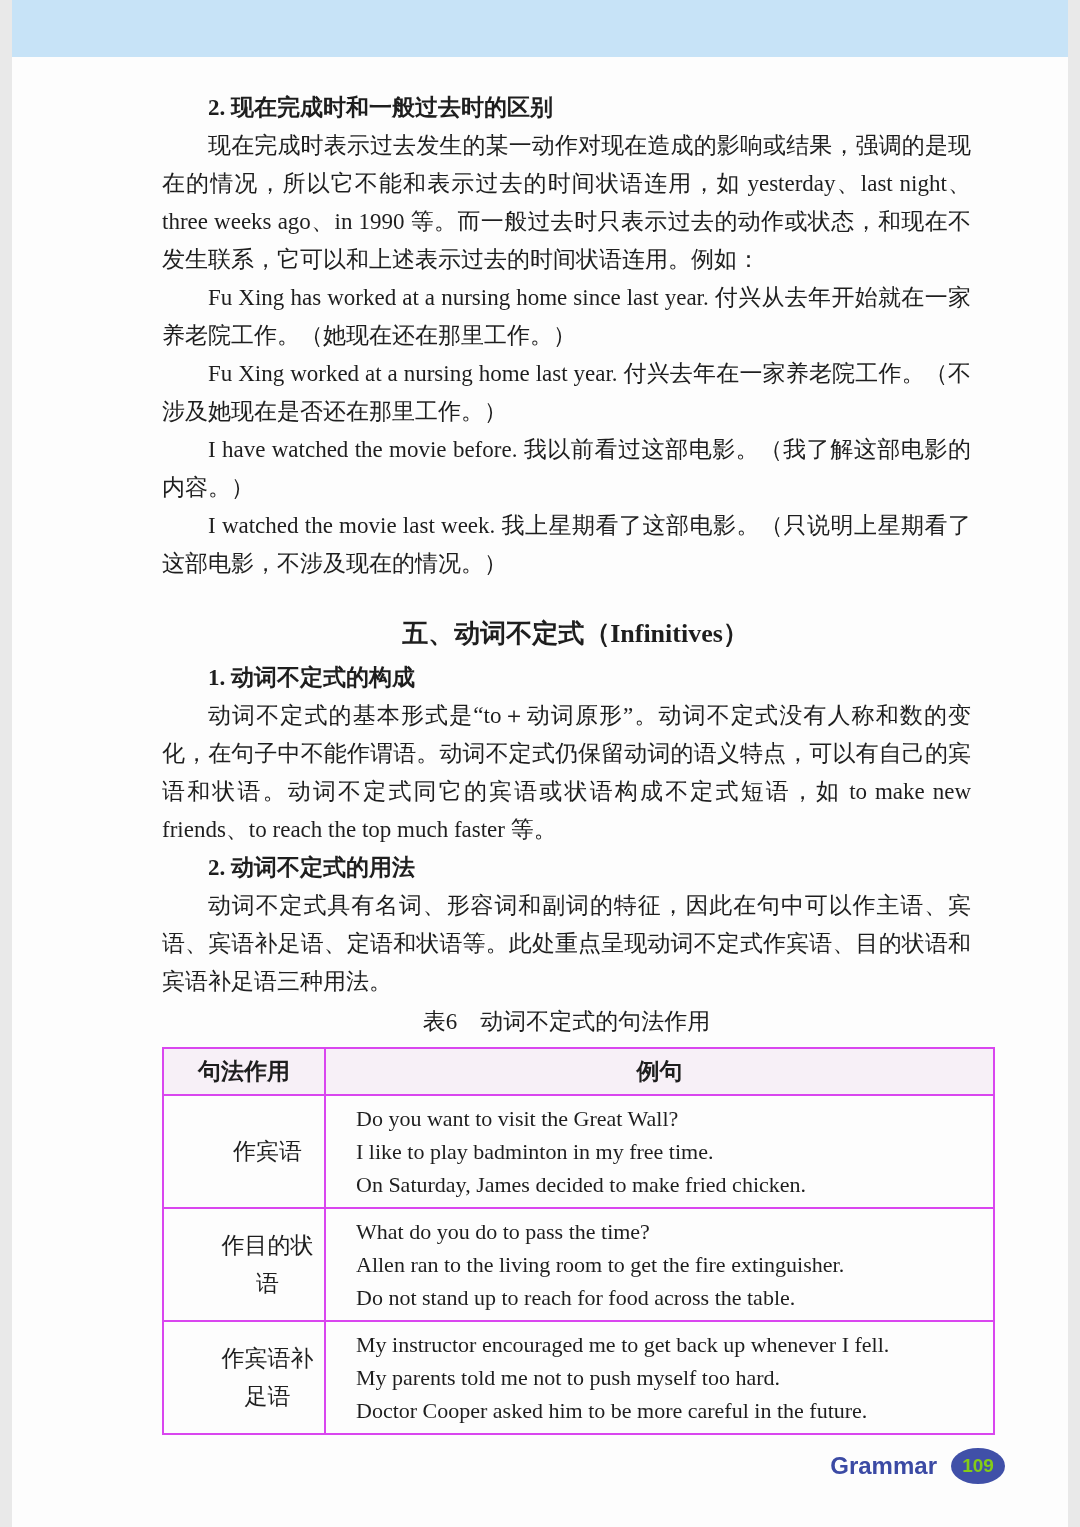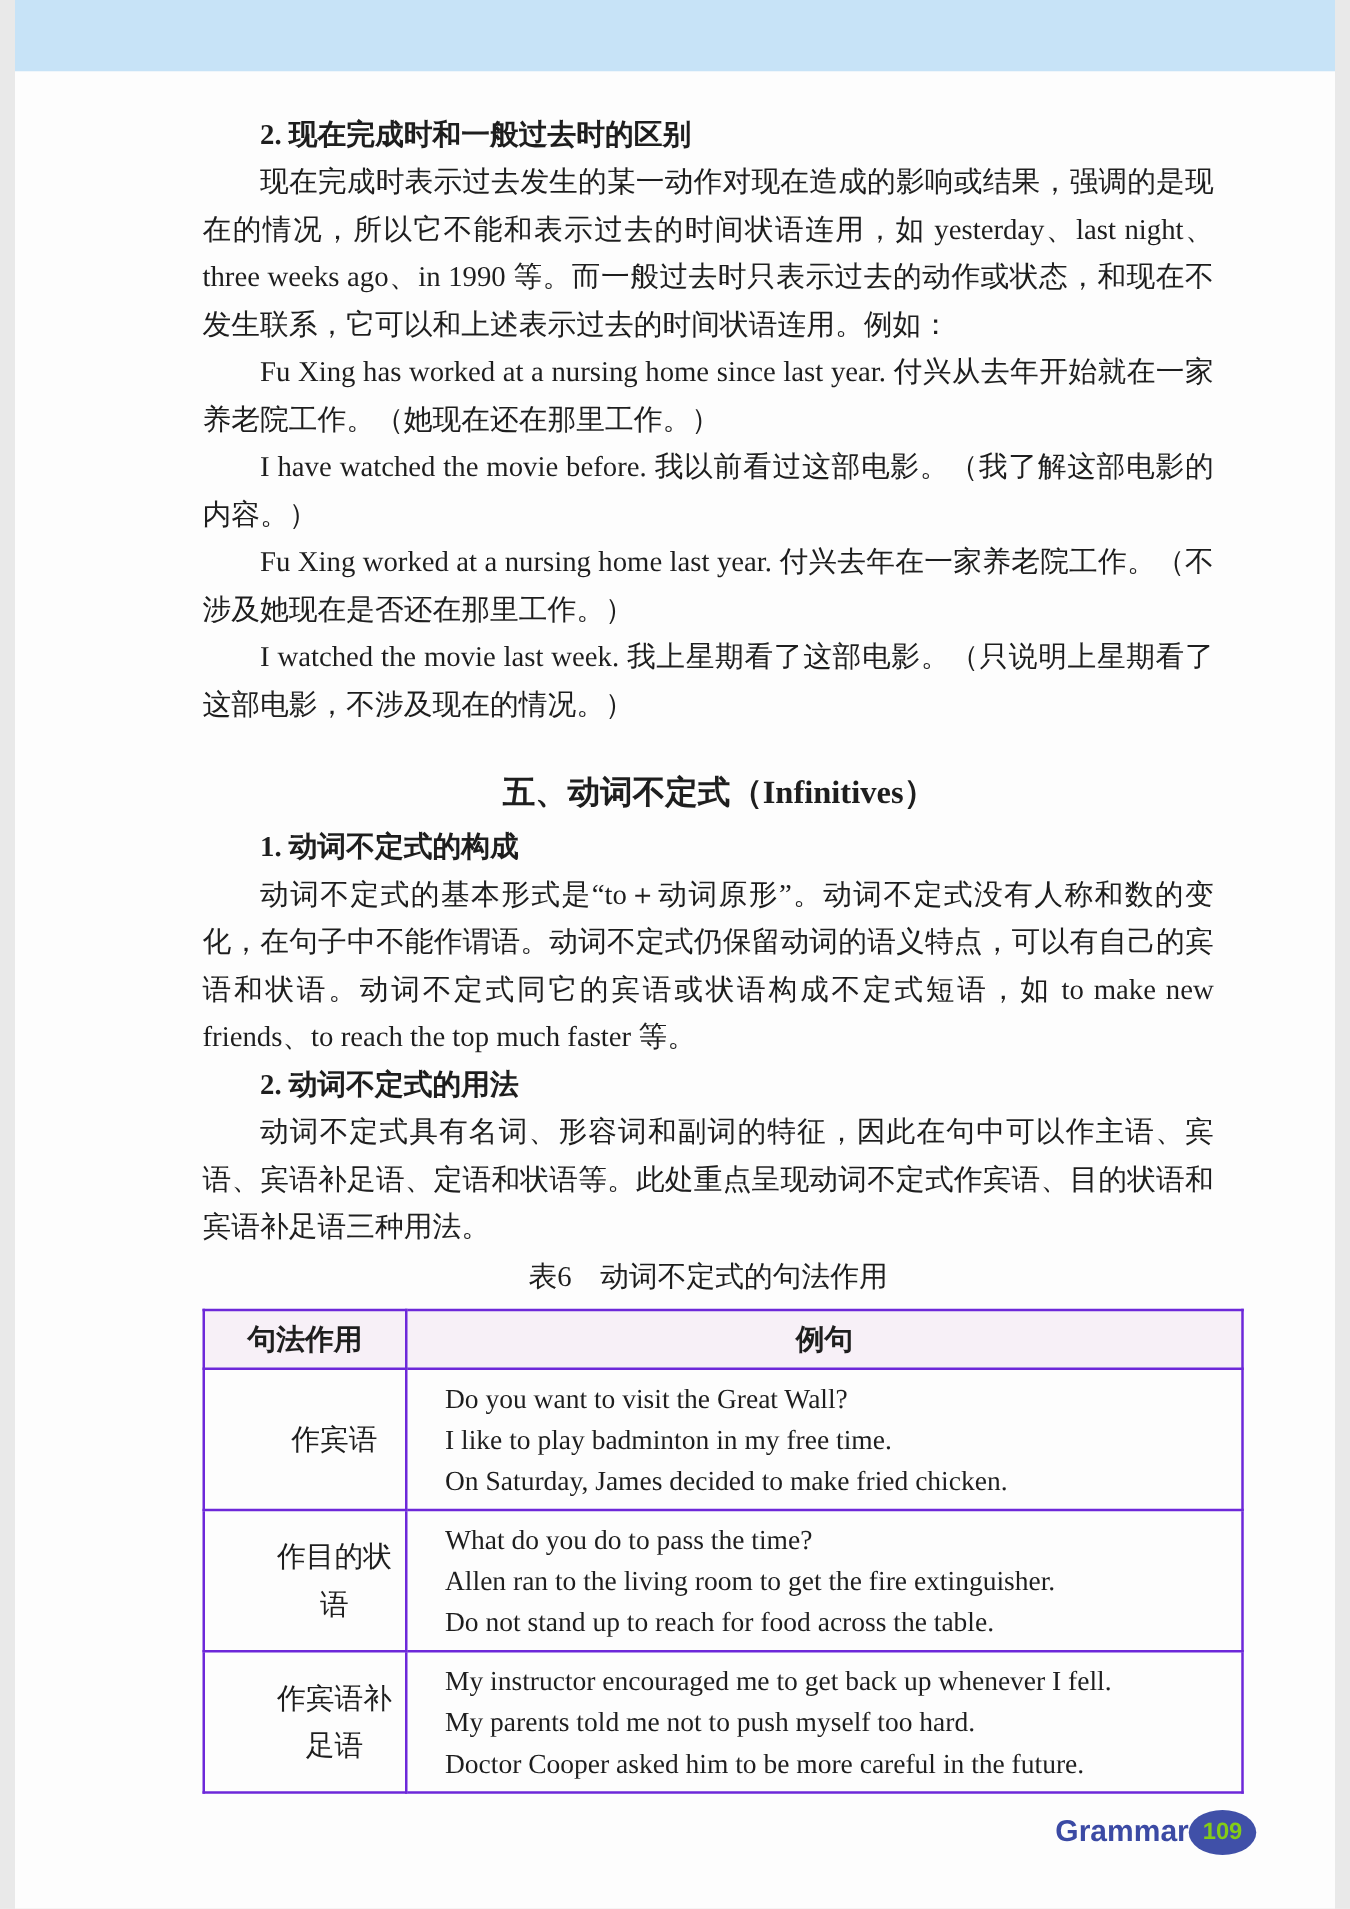--- a/index.html
+++ b/index.html
@@ -54,21 +54,21 @@
     line-height: 38px;
     text-indent: 0;
   }
   table.grammar {
     width: 833px;
     border-collapse: collapse;
     table-layout: fixed;
   }
   table.grammar th,
   table.grammar td {
-    border: 2px solid #6d28d9;
+    border: 2px solid #d946ef;
     margin-top: 35px;
   }
   table.grammar th {
     height: 45px;
     background: #f7f0f7;
     font-weight: bold;
     font-size: 23px;
     text-align: center;
     vertical-align: middle;
     padding: 0;
@@ -88,20 +88,21 @@
     line-height: 33px;
     text-align: left;
   }
   td.cell-examples .ex-line { margin: 0; }
   .footer {
     position: absolute;
     top: 1448px;
     right: 63px;
     display: flex;
     align-items: center;
+    gap: 14px;
     font-family: "Liberation Sans", sans-serif;
   }
   .footer-label {
     color: #3b4aa4;
     font-size: 24px;
     font-weight: bold;
   }
   .page-badge {
     width: 54px;
     height: 36px;
@@ -121,22 +122,22 @@
 <div class="page">
 
   <div class="top-band"></div>
 
   <div class="content">
 
     <p class="bold-sub">2. 现在完成时和一般过去时的区别</p>
     <p class="para">现在完成时表示过去发生的某一动作对现在造成的影响或结果，强调的是现在的情况，所以它不能和表示过去的时间状语连用，如 yesterday、last night、three weeks ago、in 1990 等。而一般过去时只表示过去的动作或状态，和现在不发生联系，它可以和上述表示过去的时间状语连用。例如：</p>
 
     <p class="example">Fu Xing has worked at a nursing home since last year. 付兴从去年开始就在一家养老院工作。（她现在还在那里工作。）</p>
+    <p class="example">Fu Xing worked at a nursing home last year. 付兴去年在一家养老院工作。（不涉及她现在是否还在那里工作。）</p>
     <p class="example">I have watched the movie before. 我以前看过这部电影。（我了解这部电影的内容。）</p>
-    <p class="example">Fu Xing worked at a nursing home last year. 付兴去年在一家养老院工作。（不涉及她现在是否还在那里工作。）</p>
     <p class="example">I watched the movie last week. 我上星期看了这部电影。（只说明上星期看了这部电影，不涉及现在的情况。）</p>
 
     <p class="section-heading">五、动词不定式（Infinitives）</p>
 
     <p class="bold-sub">1. 动词不定式的构成</p>
     <p class="para">动词不定式的基本形式是“to＋动词原形”。动词不定式没有人称和数的变化，在句子中不能作谓语。动词不定式仍保留动词的语义特点，可以有自己的宾语和状语。动词不定式同它的宾语或状语构成不定式短语，如 to make new friends、to reach the top much faster 等。</p>
 
     <p class="bold-sub">2. 动词不定式的用法</p>
     <p class="para">动词不定式具有名词、形容词和副词的特征，因此在句中可以作主语、宾语、宾语补足语、定语和状语等。此处重点呈现动词不定式作宾语、目的状语和宾语补足语三种用法。</p>
 

